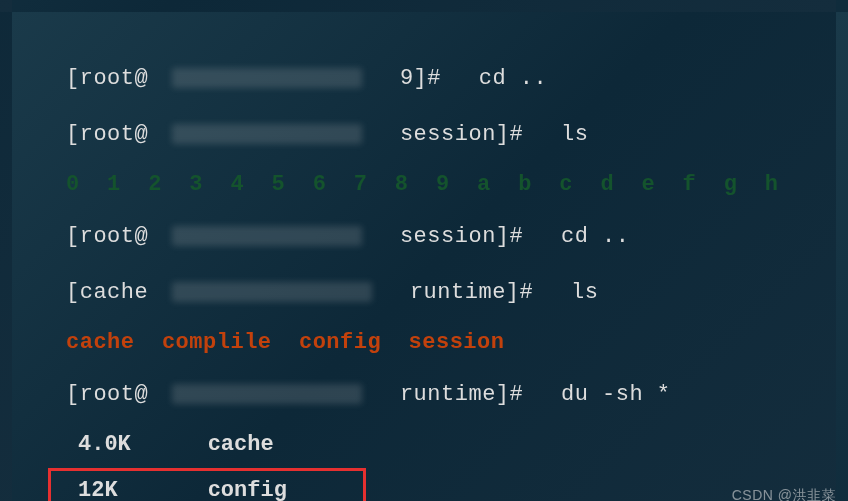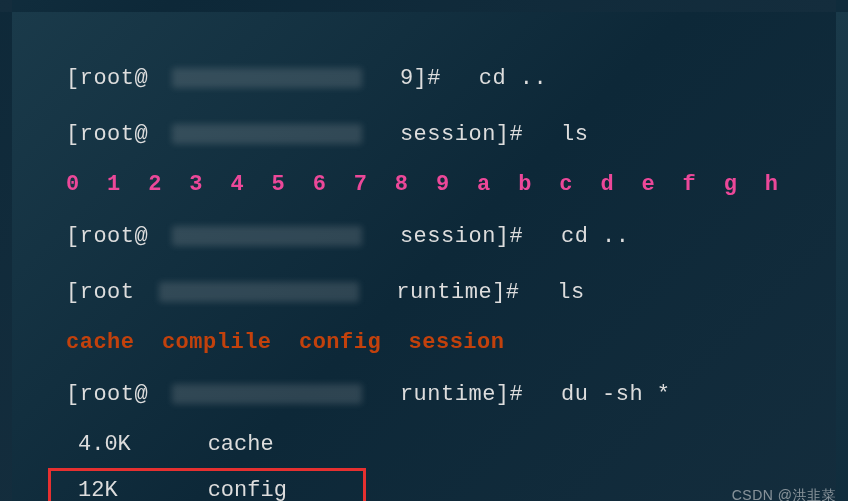--- a/index.html
+++ b/index.html
@@ -32,32 +32,33 @@
       color: transparent;
       filter: blur(3px);
       vertical-align: middle;
       border-radius: 2px;
     }
     .dir-blue {
       color: #c2410c;
       font-weight: bold;
     }
     .dir-blue-spaced {
-      color: #ec4899;
+      color: #14532d;
       font-weight: bold;
       letter-spacing: 0.5px;
       text-align: center;
     }
     .highlight-box {
       position: absolute;
       border: 3px solid #e63030;
       pointer-events: none;
     }
     .du-row {
       white-space: pre;
+      font-weight: bold;
     }
     .watermark {
       position: absolute;
       bottom: 6px;
       right: 24px;
       font-size: 14px;
       color: rgba(230,230,230,0.55);
       font-family: sans-serif;
       letter-spacing: 0.5px;
     }
@@ -66,21 +67,21 @@
 <body>
 
 <div class="terminal-line"><span class="prompt-white">[root@</span><span class="blur" style="width:190px;height:20px;"></span><span class="prompt-white"> 9]# </span><span class="prompt-white">cd ..</span></div>
 
 <div class="terminal-line"><span class="prompt-white">[root@</span><span class="blur" style="width:190px;height:20px;"></span><span class="prompt-white"> session]# </span><span class="prompt-white">ls</span></div>
 
 <div class="terminal-line"><span class="dir-blue-spaced">0  1  2  3  4  5  6  7  8  9  a  b  c  d  e  f  g  h</span></div>
 
 <div class="terminal-line"><span class="prompt-white">[root@</span><span class="blur" style="width:190px;height:20px;"></span><span class="prompt-white"> session]# </span><span class="prompt-white">cd ..</span></div>
 
-<div class="terminal-line"><span class="prompt-white">[root</span><span class="blur" style="width:200px;height:20px;"></span><span class="prompt-white"> runtime]# </span><span class="prompt-white">ls</span></div>
+<div class="terminal-line"><span class="prompt-white">[cache</span><span class="blur" style="width:200px;height:20px;"></span><span class="prompt-white"> runtime]# </span><span class="prompt-white">ls</span></div>
 
 <div class="terminal-line"><span class="dir-blue">cache  complile  config  session</span></div>
 
 <div class="terminal-line"><span class="prompt-white">[root@</span><span class="blur" style="width:190px;height:20px;"></span><span class="prompt-white"> runtime]# </span><span class="prompt-white">du -sh *</span></div>
 
 <div id="du-rows">
     <div class="du-row prompt-white"><span>4.0K    </span><span>cache</span></div>
     <div class="du-row prompt-white"><span>12K     </span><span>config</span></div>
   </div>
 

